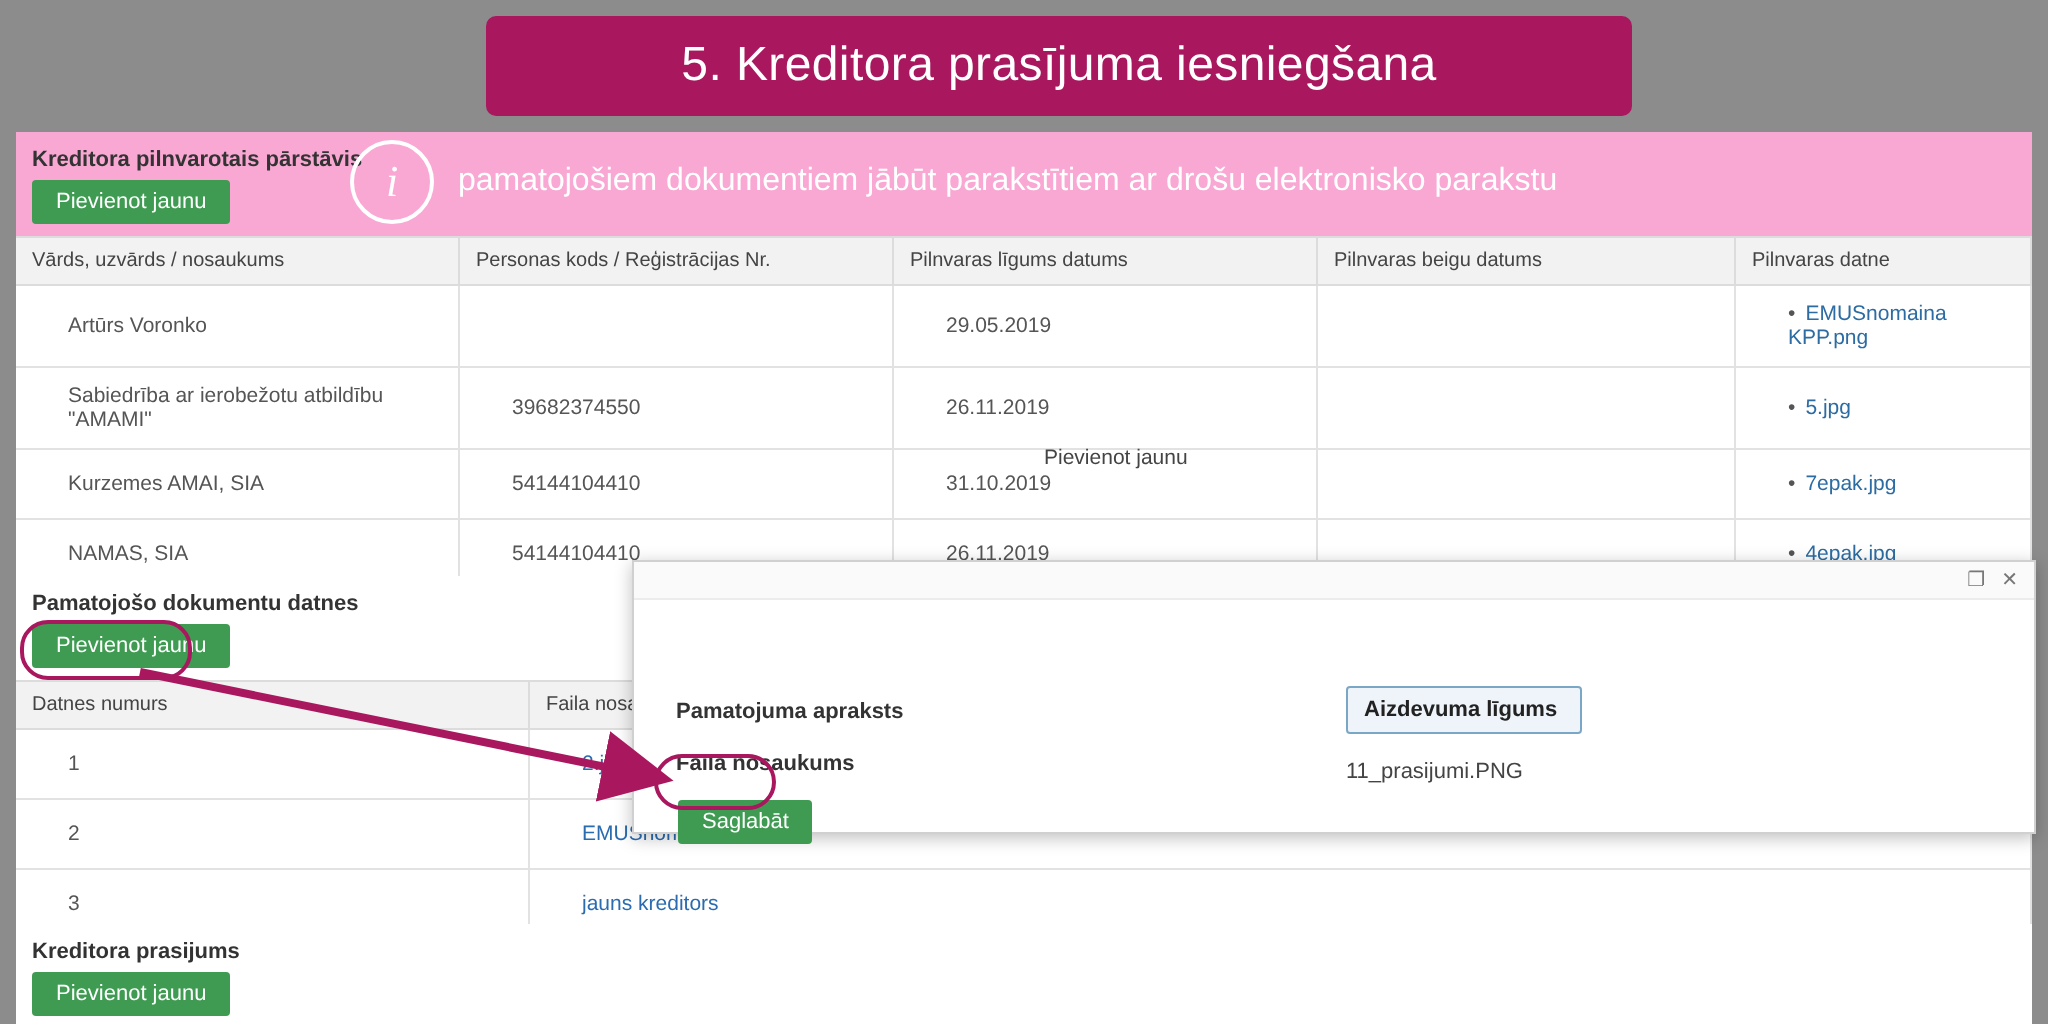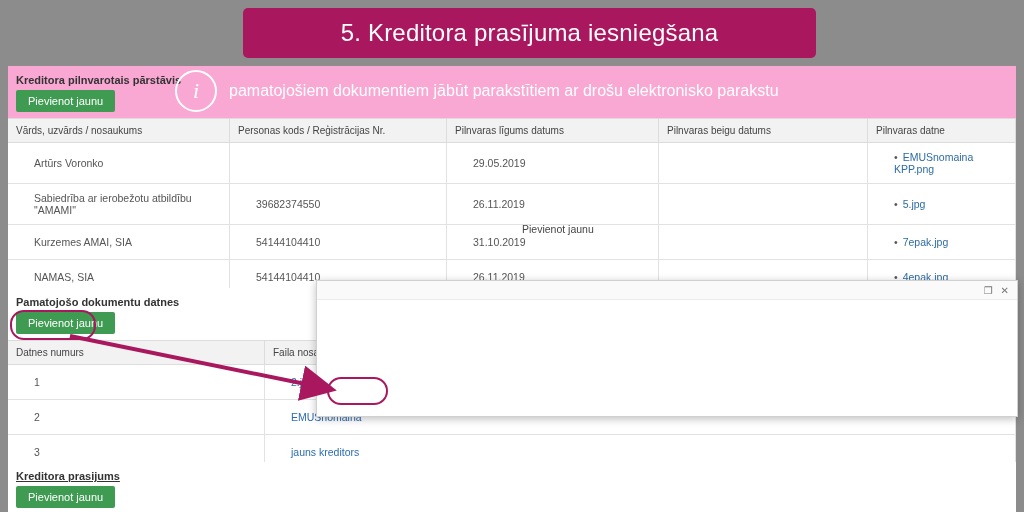--- a/index.html
+++ b/index.html
@@ -73,21 +73,21 @@
     display:flex;align-items:center;justify-content:space-between;padding:0 3px;font-size:10px;color:#555;border-radius:2px;
   }
   .pg-label{margin-left:8px;color:#555;}
 
   
   #mid-panel{left:8px;top:288px;width:1008px;height:160px;background:#ffffff;}
   .highlight-ellipse{
     position:absolute;border:2px solid #a9185f;border-radius:14px;
   }
   
-  #bot-panel{left:8px;top:462px;width:1008px;height:50px;background:#ffffff;text-decoration:underline;}
+  #bot-panel{left:8px;top:462px;width:1008px;height:50px;background:#ffffff;}
 
   
   .modal{
     position:absolute;left:316px;top:280px;width:700px;height:135px;
     background:#ffffff;border:1px solid #d0d0d0;box-shadow:0 2px 8px rgba(0,0,0,.25);
   }
   .modal-titlebar{
     height:18px;background:#fafafa;border-bottom:1px solid #ececec;
     display:flex;justify-content:flex-end;align-items:center;gap:8px;padding-right:8px;
     font-size:10px;color:#777;
@@ -218,20 +218,27 @@
   <div style="padding:0 8px 6px 8px;">
     <button class="btn-green">Pievienot jaunu</button>
   </div>
 </div>
 
 <div class="modal">
   <div class="modal-titlebar">
     <span>❐</span>
     <span>✕</span>
   </div>
+  <div class="modal-body">
+    <div class="m-label" style="left:21px;top:50px;">Pamatojuma apraksts</div>
+    <div class="m-label" style="left:21px;top:76px;">Faila nosaukums</div>
+    <div class="m-input" style="left:356px;top:43px;width:100px;">Aizdevuma līgums</div>
+    <div class="m-file" style="left:356px;top:80px;">11_prasijumi.PNG</div>
+    <button class="btn-save" style="left:22px;top:100px;">Saglabāt</button>
+  </div>
 </div>
 
 <div class="highlight-ellipse" style="left:10px;top:310px;width:82px;height:26px;"></div>
 <div class="highlight-ellipse" style="left:327px;top:377px;width:57px;height:24px;"></div>
 
 <svg class="arrow-svg">
   <defs>
     <marker id="ah" markerWidth="9" markerHeight="9" refX="6" refY="4.5" orient="auto">
       <polygon points="0,0 9,4.5 0,9" fill="#a9185f"></polygon>
     </marker>

